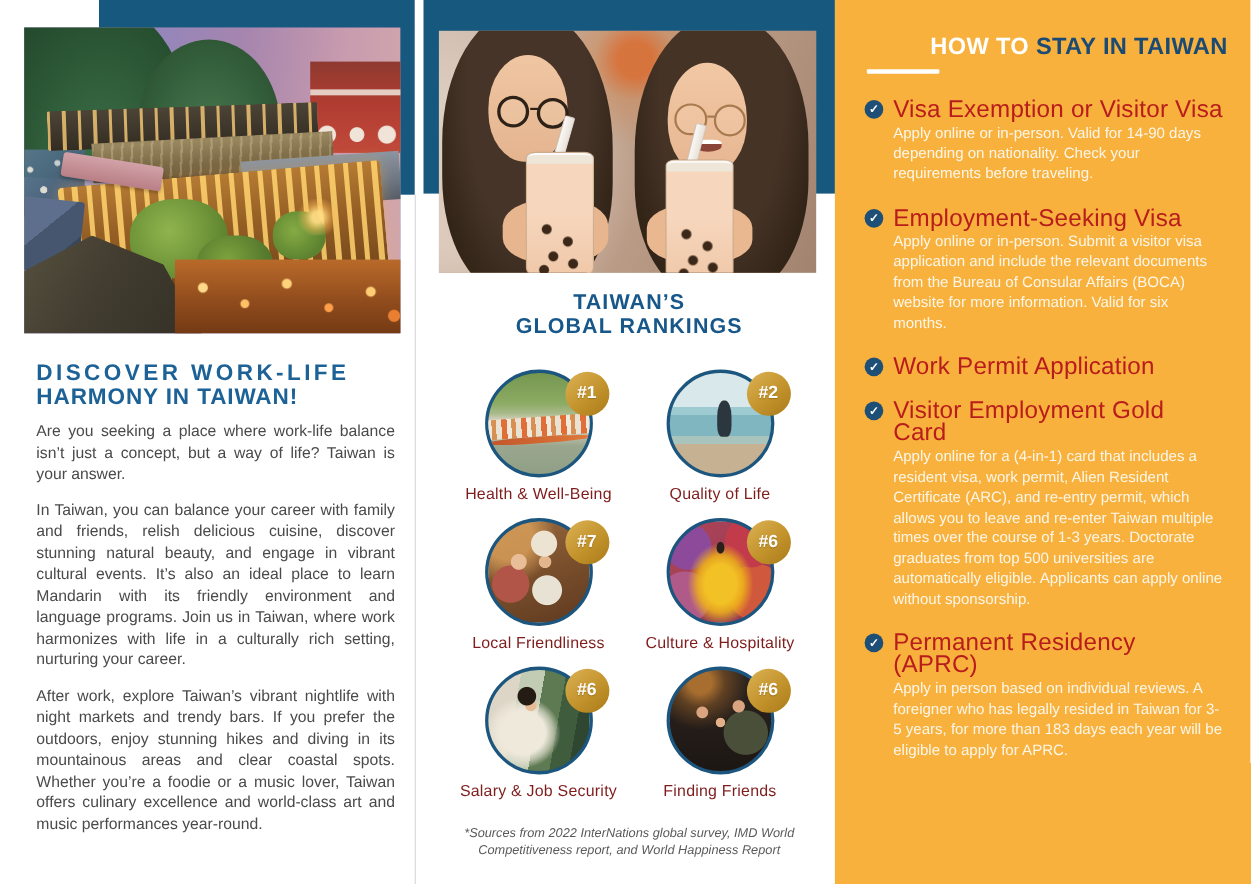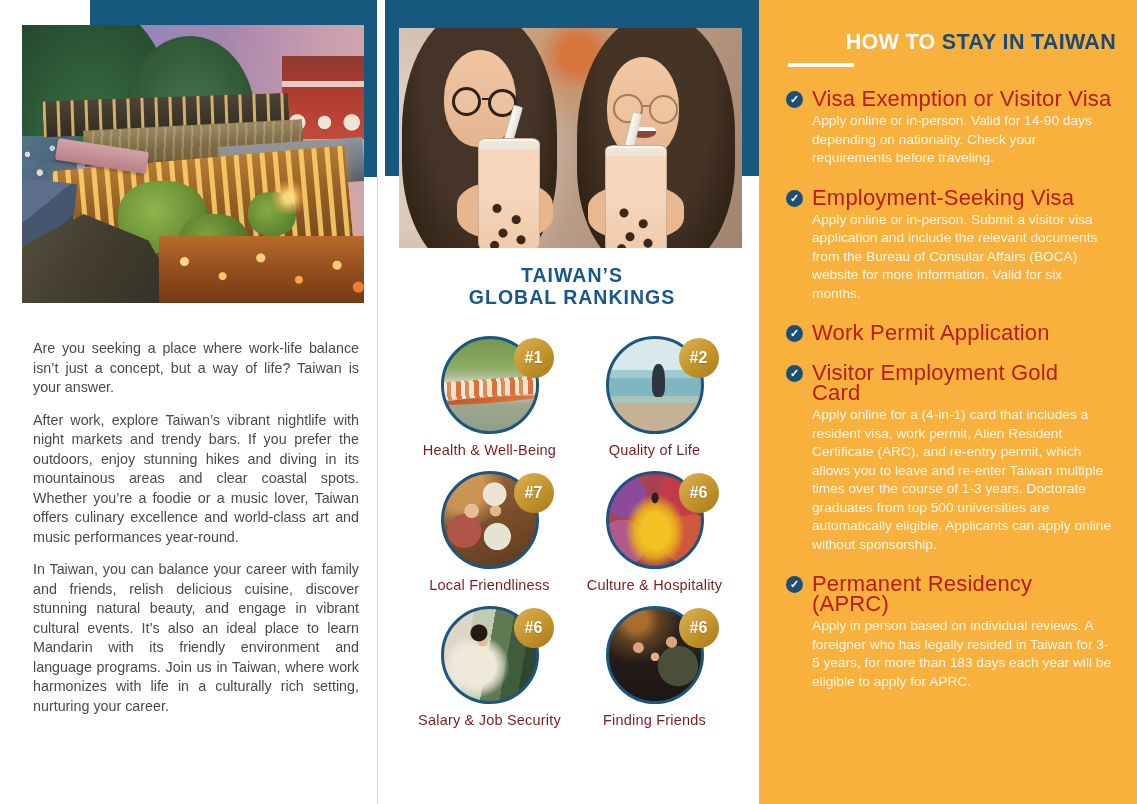--- a/index.html
+++ b/index.html
@@ -222,23 +222,27 @@
     <div class="jf-green1"></div>
     <div class="jf-green2"></div>
     <div class="jf-green3"></div>
     <div class="jf-bluehouses"></div>
     <div class="jf-tent"></div>
     <div class="jf-crowd"></div>
     <div class="jf-glow"></div>
   </div>
 
   <div class="left-text">
+    <h1 class="left-heading">
+      <span class="hl1">DISCOVER WORK-LIFE</span>
+      <span class="hl2">HARMONY IN TAIWAN!</span>
+    </h1>
     <p>Are you seeking a place where work-life balance isn’t just a concept, but a way of life? Taiwan is your answer.</p>
+    <p>In Taiwan, you can balance your career with family and friends, relish delicious cuisine, discover stunning natural beauty, and engage in vibrant cultural events. It’s also an ideal place to learn Mandarin with its friendly environment and language programs. Join us in Taiwan, where work harmonizes with life in a culturally rich setting, nurturing your career.</p>
     <p>After work, explore Taiwan’s vibrant nightlife with night markets and trendy bars. If you prefer the outdoors, enjoy stunning hikes and diving in its mountainous areas and clear coastal spots. Whether you’re a foodie or a music lover, Taiwan offers culinary excellence and world-class art and music performances year-round.</p>
-    <p>In Taiwan, you can balance your career with family and friends, relish delicious cuisine, discover stunning natural beauty, and engage in vibrant cultural events. It’s also an ideal place to learn Mandarin with its friendly environment and language programs. Join us in Taiwan, where work harmonizes with life in a culturally rich setting, nurturing your career.</p>
   </div>
 
   <div class="photo-bubble">
     <div class="bt-base"></div>
     <div class="bt-hair-l"></div>
     <div class="bt-hair-r"></div>
     <div class="bt-face-l"></div>
     <div class="bt-face-r"></div>
     <div class="gl gl-l1"></div>
     <div class="gl gl-l2"></div>
@@ -298,20 +302,21 @@
     </div>
     <div class="rank-cell">
       <div class="circle-wrap">
         <div class="thumb thumb5"></div>
         <div class="badge">#6</div>
       </div>
       <div class="rank-label">Finding Friends</div>
     </div>
   </div>
 
+  <div class="footnote">*Sources from 2022 InterNations global survey, IMD World Competitiveness report, and World Happiness Report</div>
 
   <div class="right-content">
     <h2 class="right-heading">
       <span class="hw">HOW TO</span>
       <span class="hn">STAY IN TAIWAN</span>
     </h2>
     <div class="heading-underline"></div>
 
     <div class="items">
       <div class="item">

